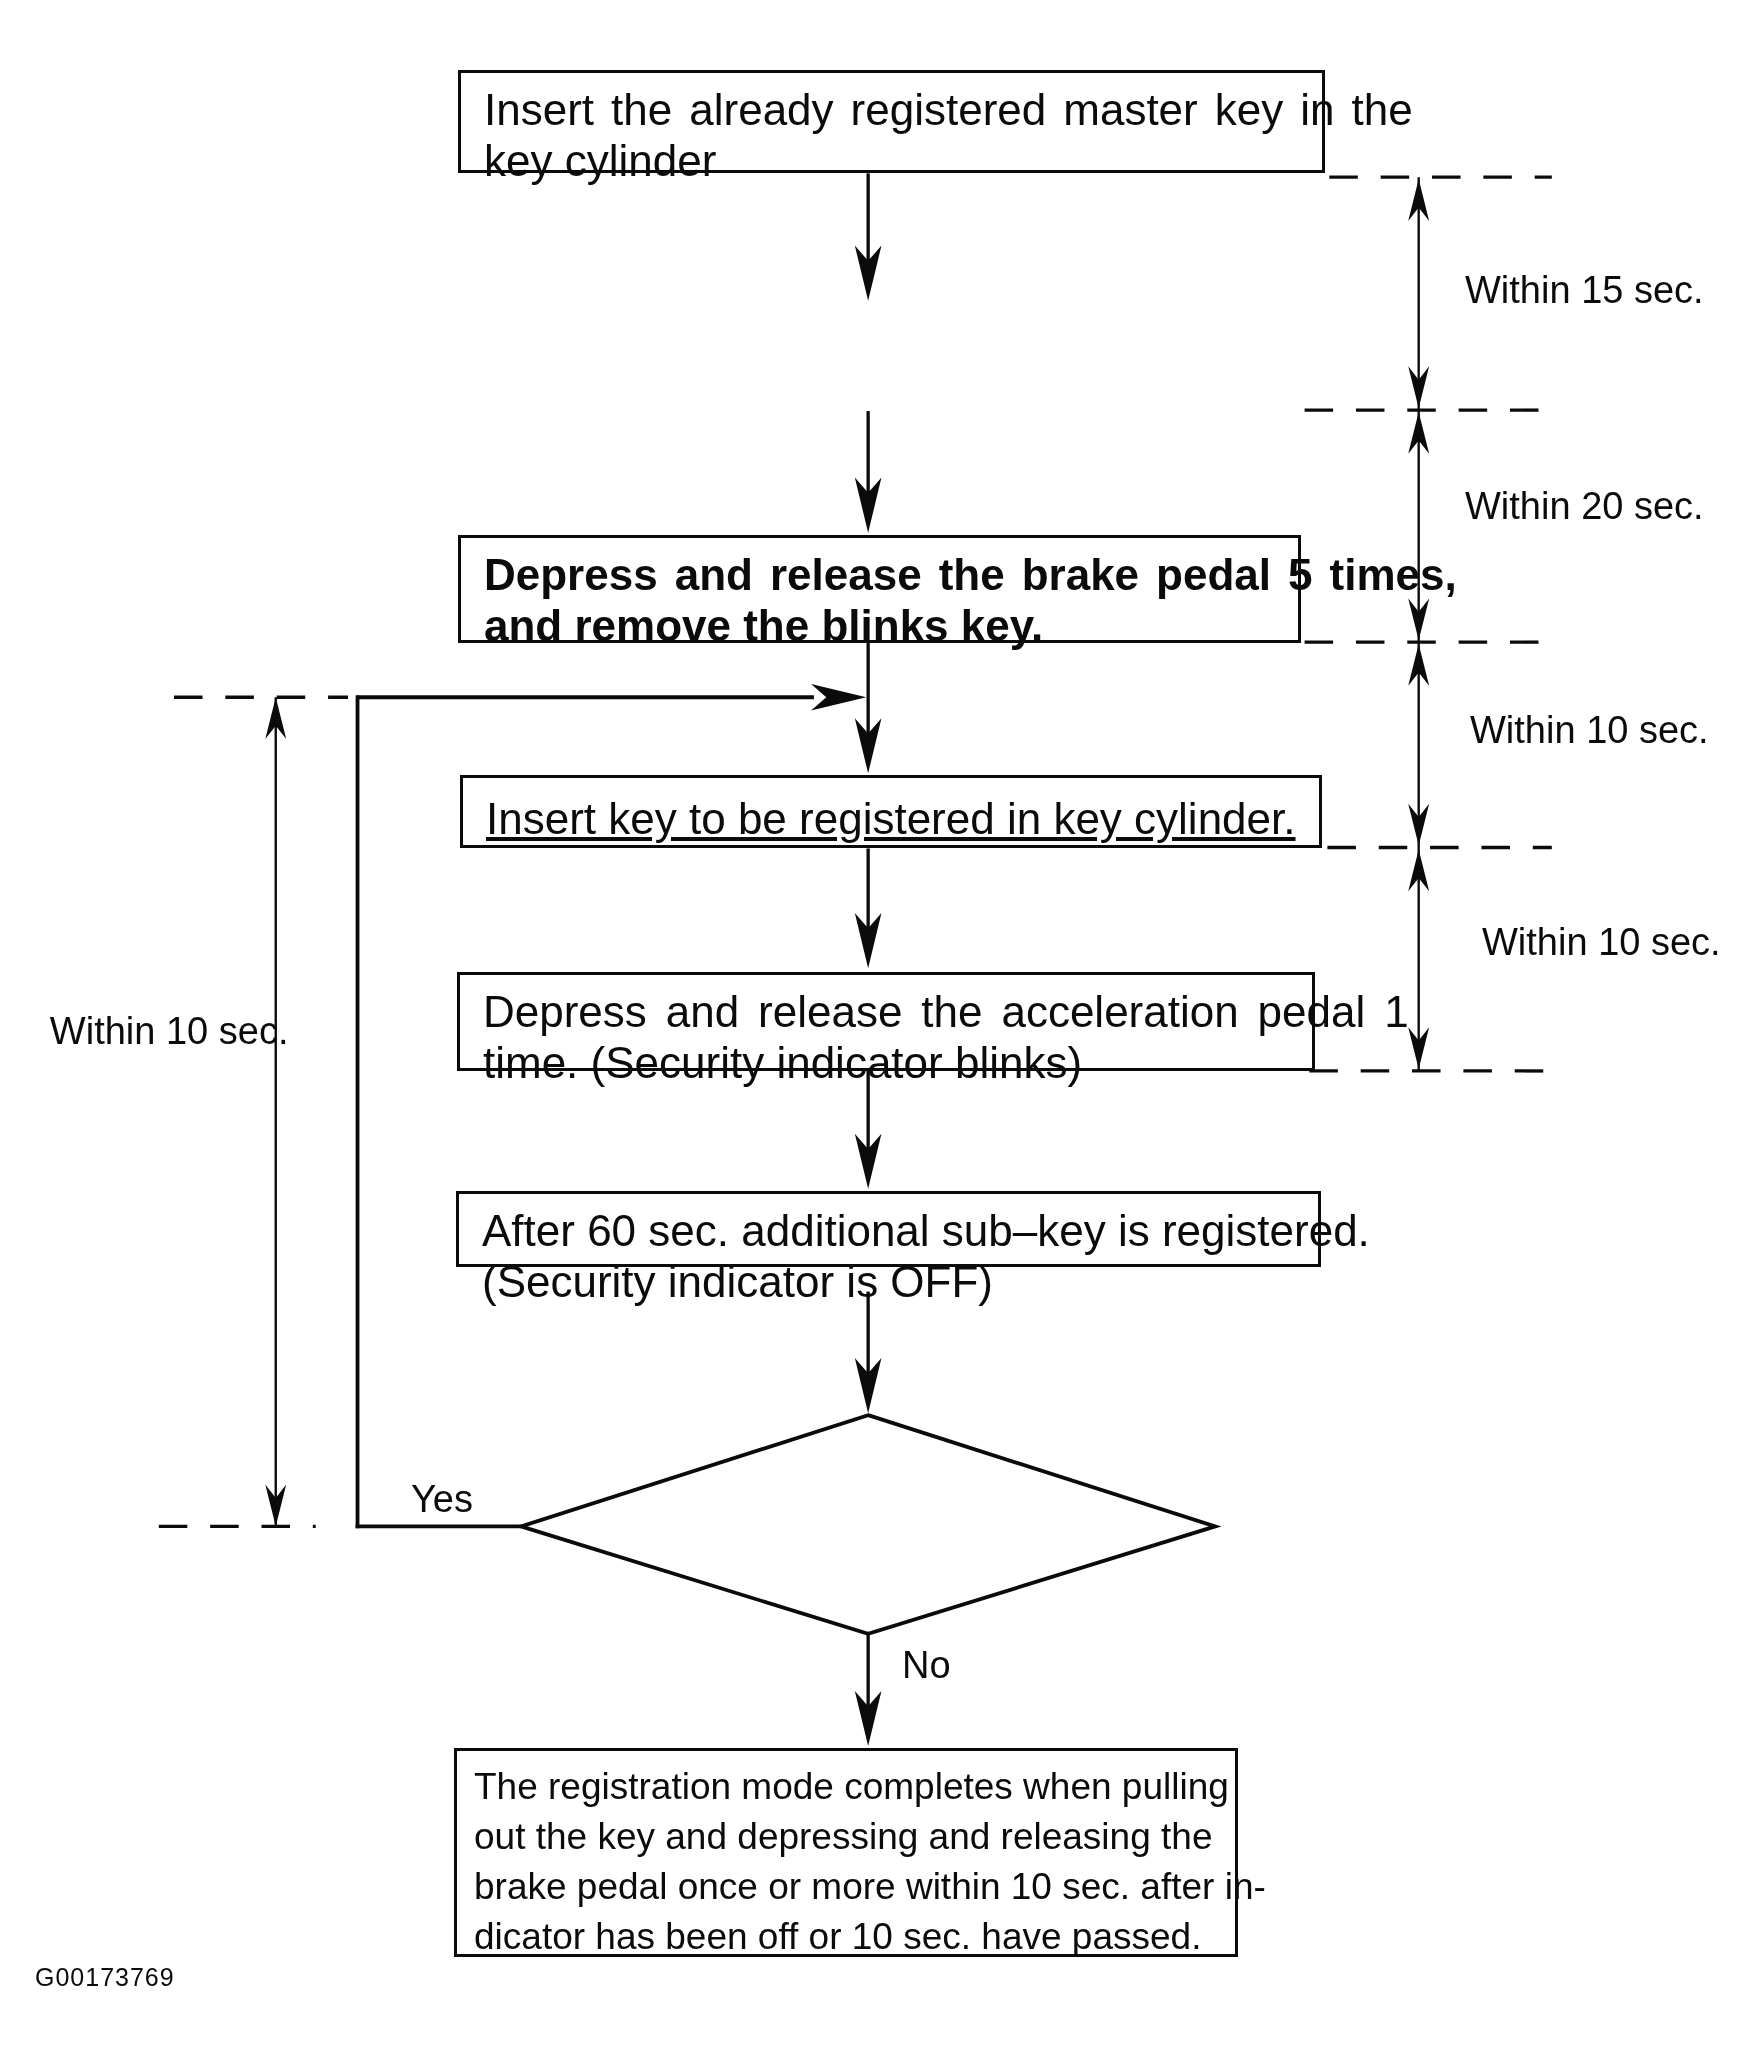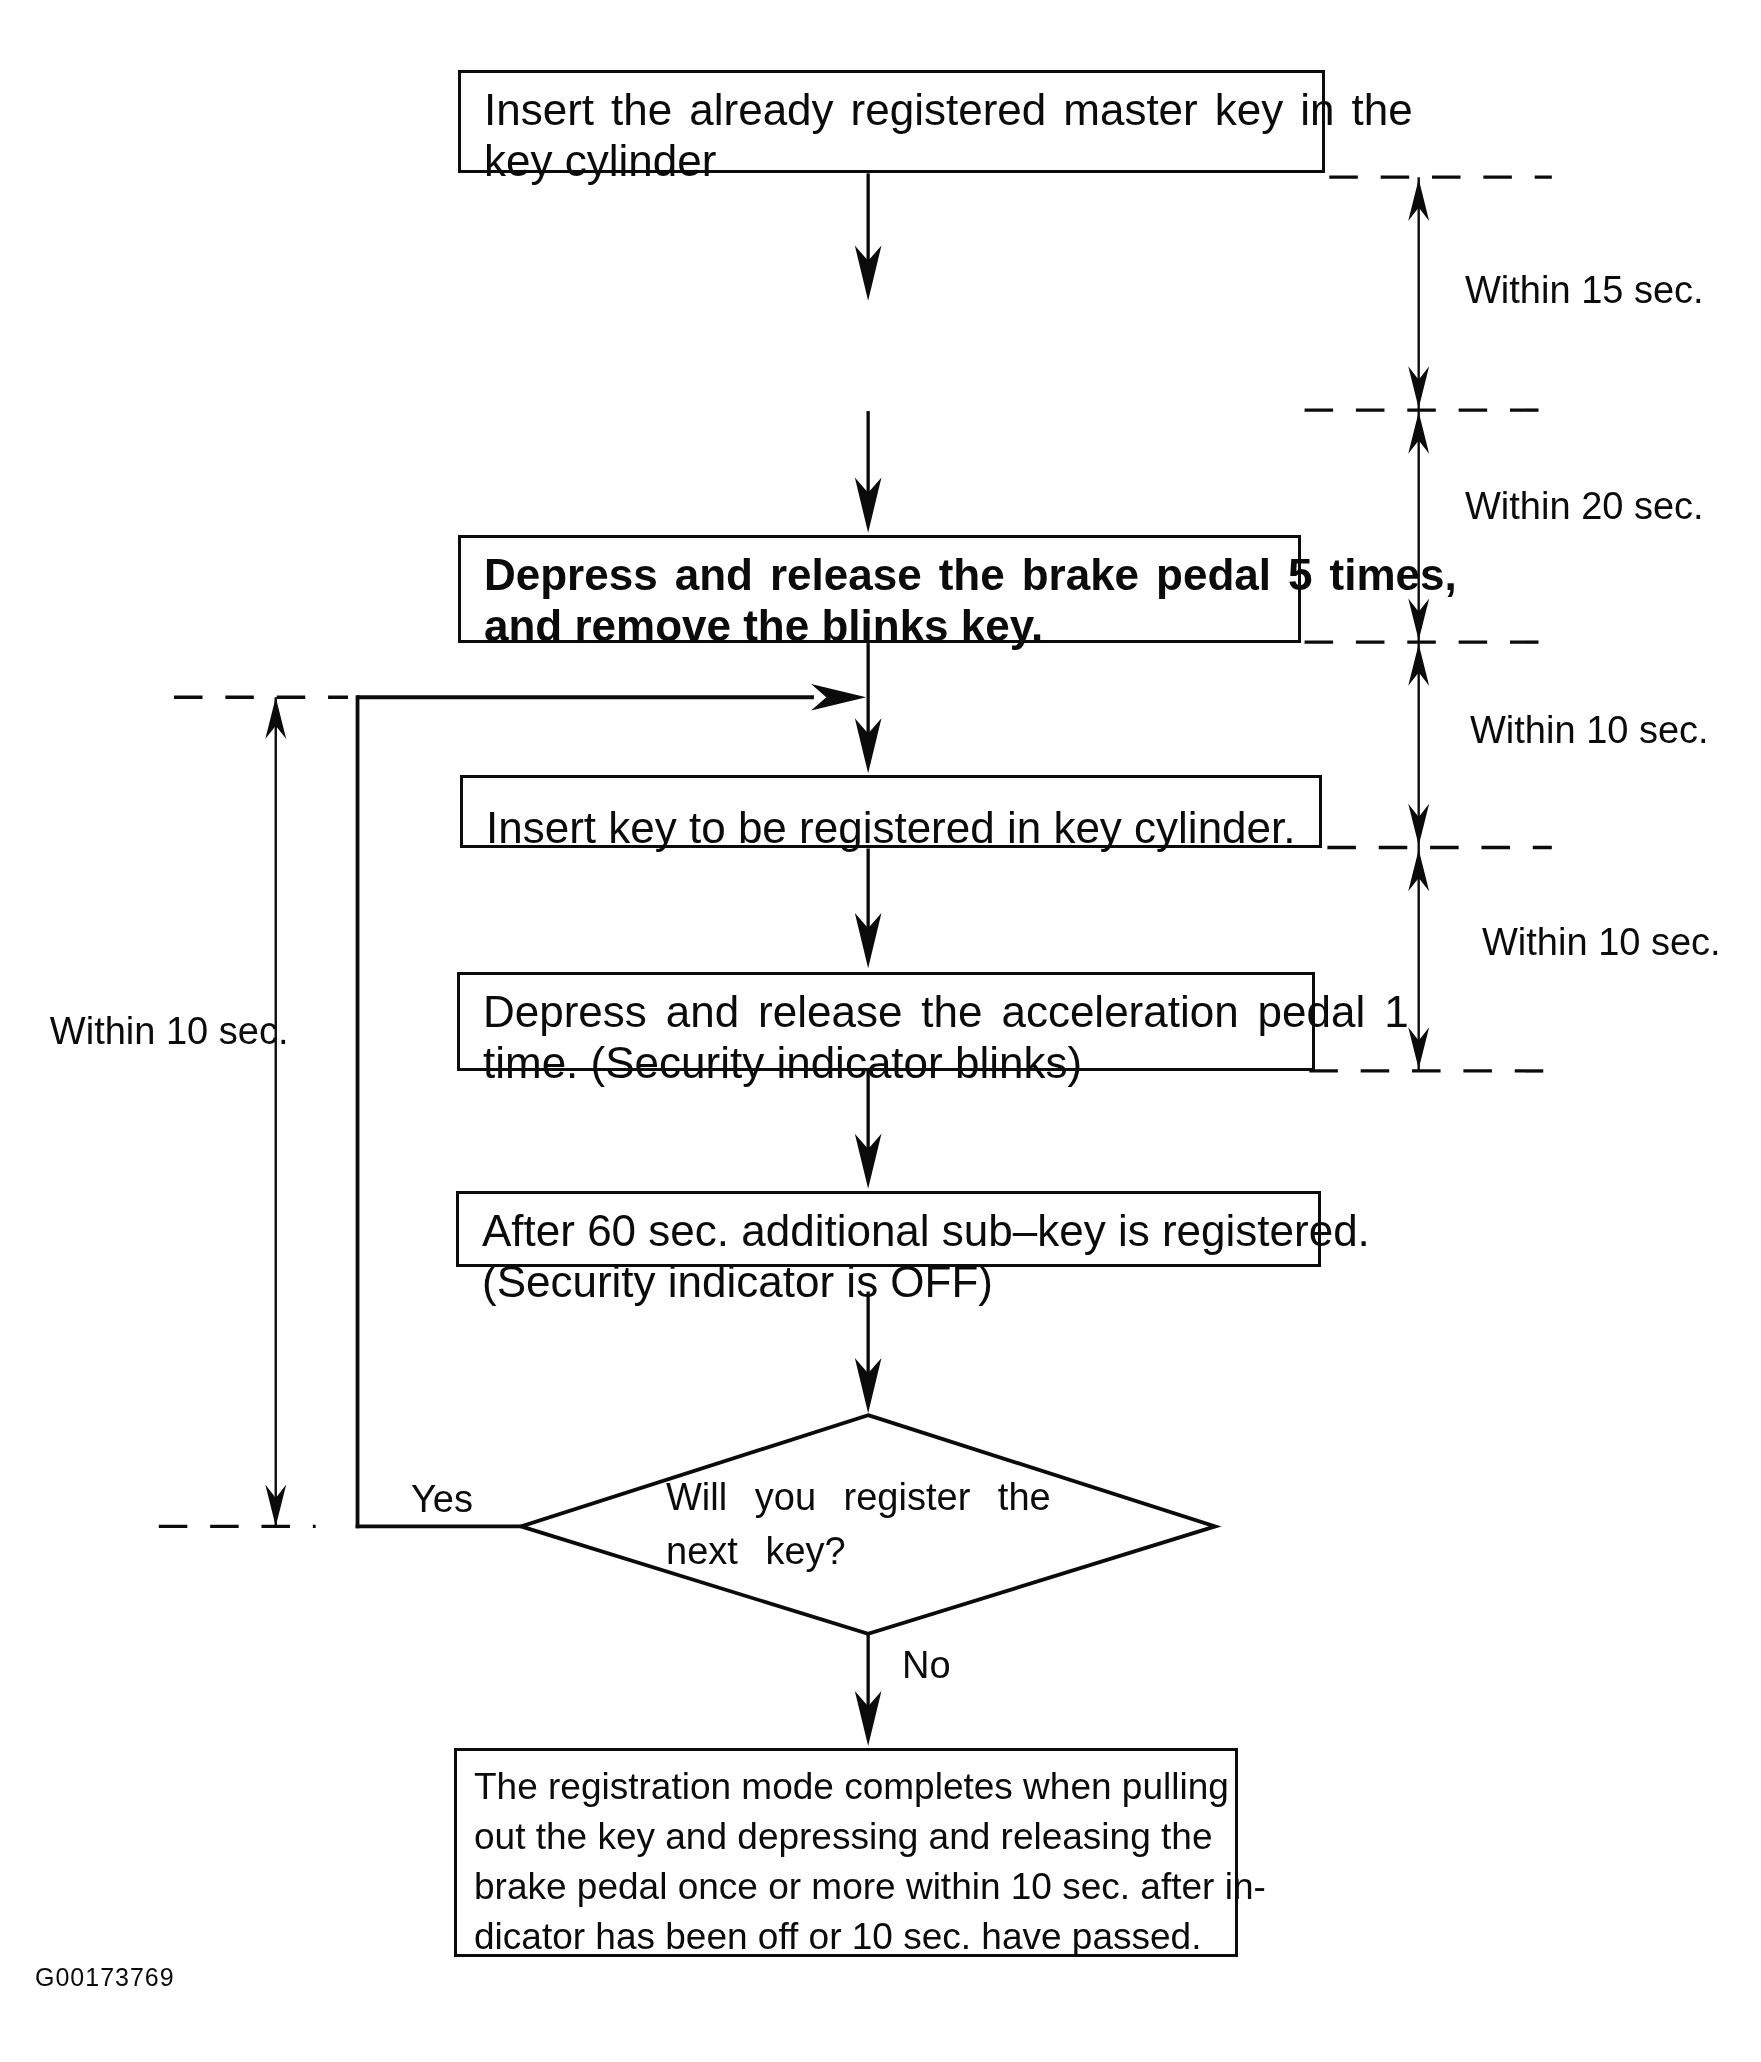--- a/index.html
+++ b/index.html
@@ -32,21 +32,21 @@
     font-size: 44px;
     line-height: 51px;
     padding: 10.5px 7.6px 0 23px;
     z-index: 2;
   }
   .pbox .ln { white-space: nowrap; }
   .ws2 { word-spacing: 1.9px; }
   .ws5 { word-spacing: 4.8px; }
   .ws7 { word-spacing: 6.7px; }
   #box7 { font-size: 37px; line-height: 50px; padding: 11.4px 5.7px 0 17px; }
-  #box4 { padding-top: 24px; }
+  #box4 { padding-top: 15px; text-decoration: underline; }
   .lbl {
     position: absolute;
     color: #0b0b0b;
     font-size: 38px;
     line-height: 46px;
     white-space: nowrap;
     z-index: 3;
   }
   #lbl-left-10 {
     left: 28.5px; top: 1008px;
@@ -159,24 +159,20 @@
     <div class="ln">(Security indicator is OFF)</div>
   </div>
 
   <div class="pbox" id="box7" style="left:454px; top:1748px; width:784px; height:209px;">
     <div class="ln">The registration mode completes when pulling</div>
     <div class="ln">out the key and depressing and releasing the</div>
     <div class="ln">brake pedal once or more within 10 sec. after in-</div>
     <div class="ln">dicator has been off or 10 sec. have passed.</div>
   </div>
 
-  <div id="diamond-text">
-    <div class="ln">Will you register the</div>
-    <div class="ln">next key?</div>
-  </div>
 
   <div class="lbl" style="left:411px; top:1476px;">Yes</div>
   <div class="lbl" style="left:902px; top:1642px;">No</div>
 
   <div class="lbl" style="left:1465px; top:267px;">Within 15 sec.</div>
   <div class="lbl" style="left:1465px; top:483px;">Within 20 sec.</div>
   <div class="lbl" style="left:1470px; top:707px;">Within 10 sec.</div>
   <div class="lbl" style="left:1482px; top:919px;">Within 10 sec.</div>
   <div class="lbl" id="lbl-left-10">Within 10 sec.</div>
 

